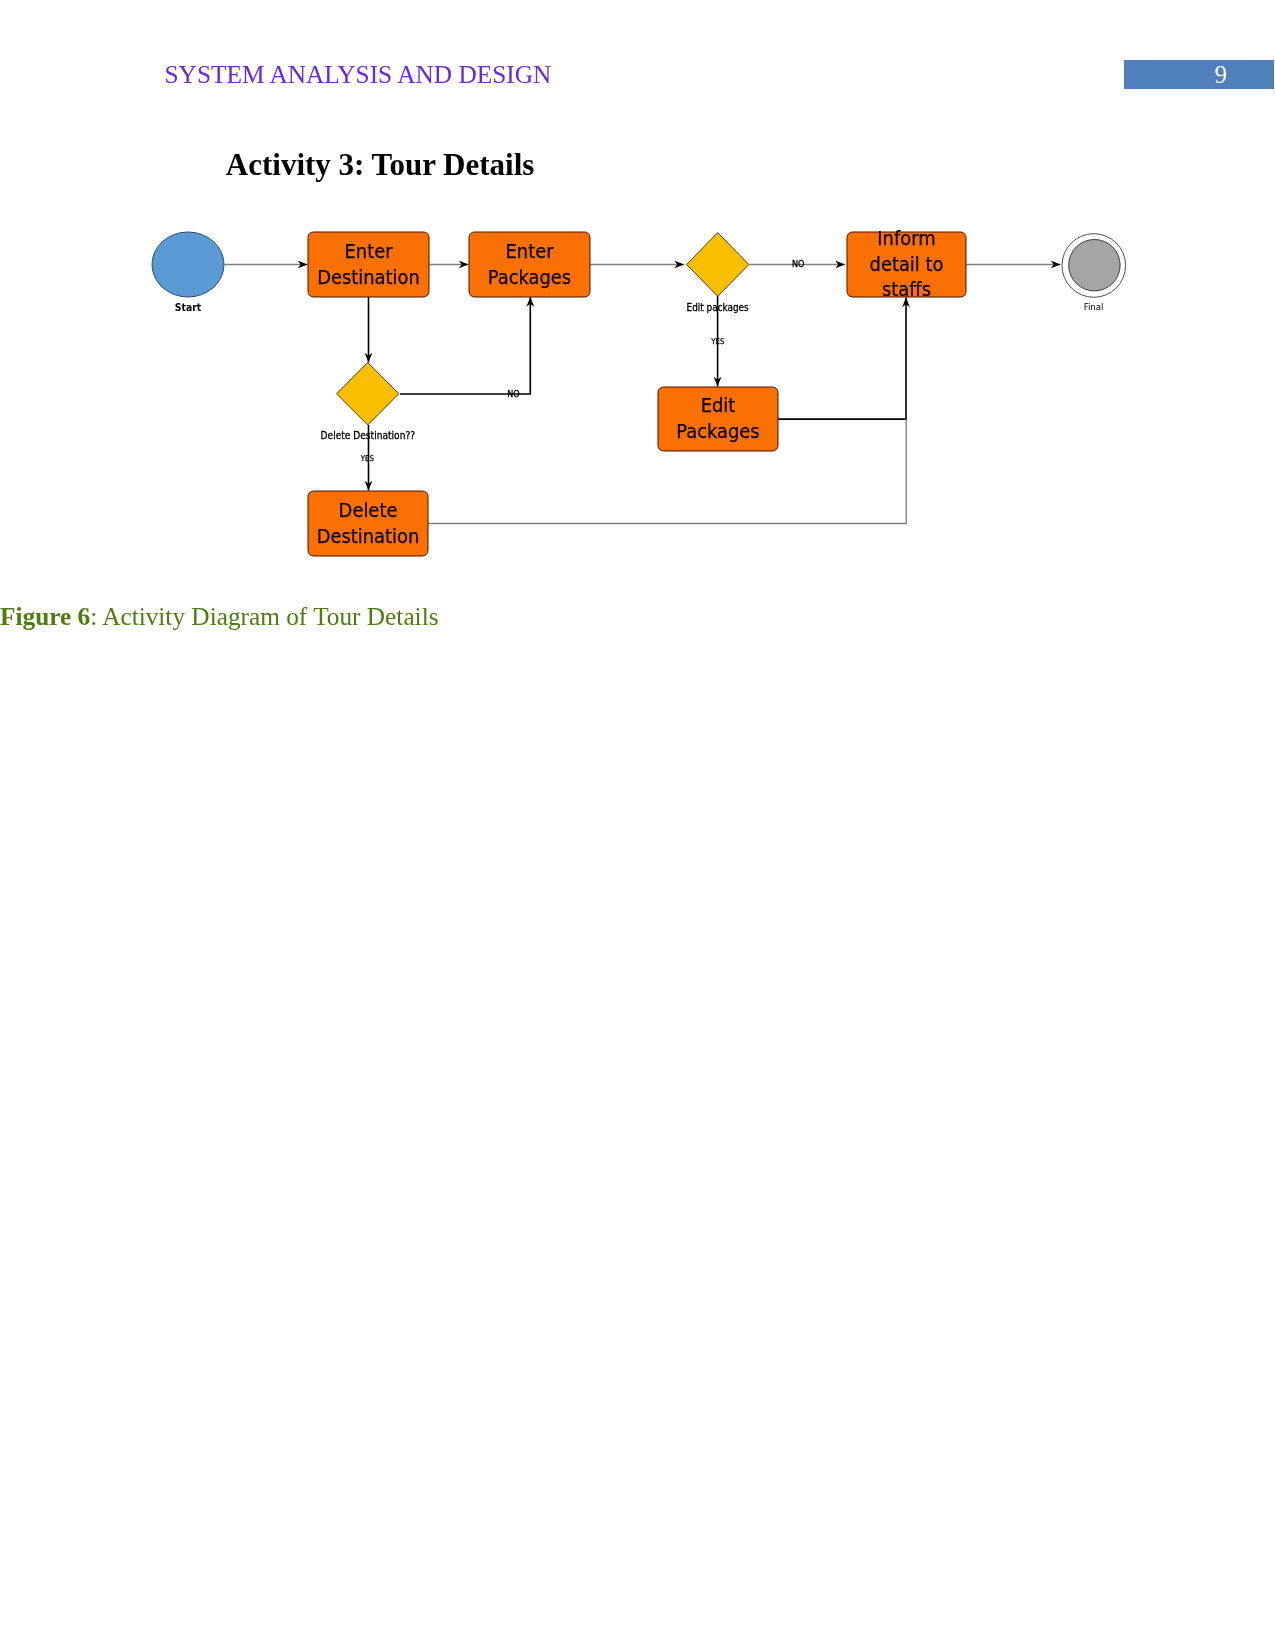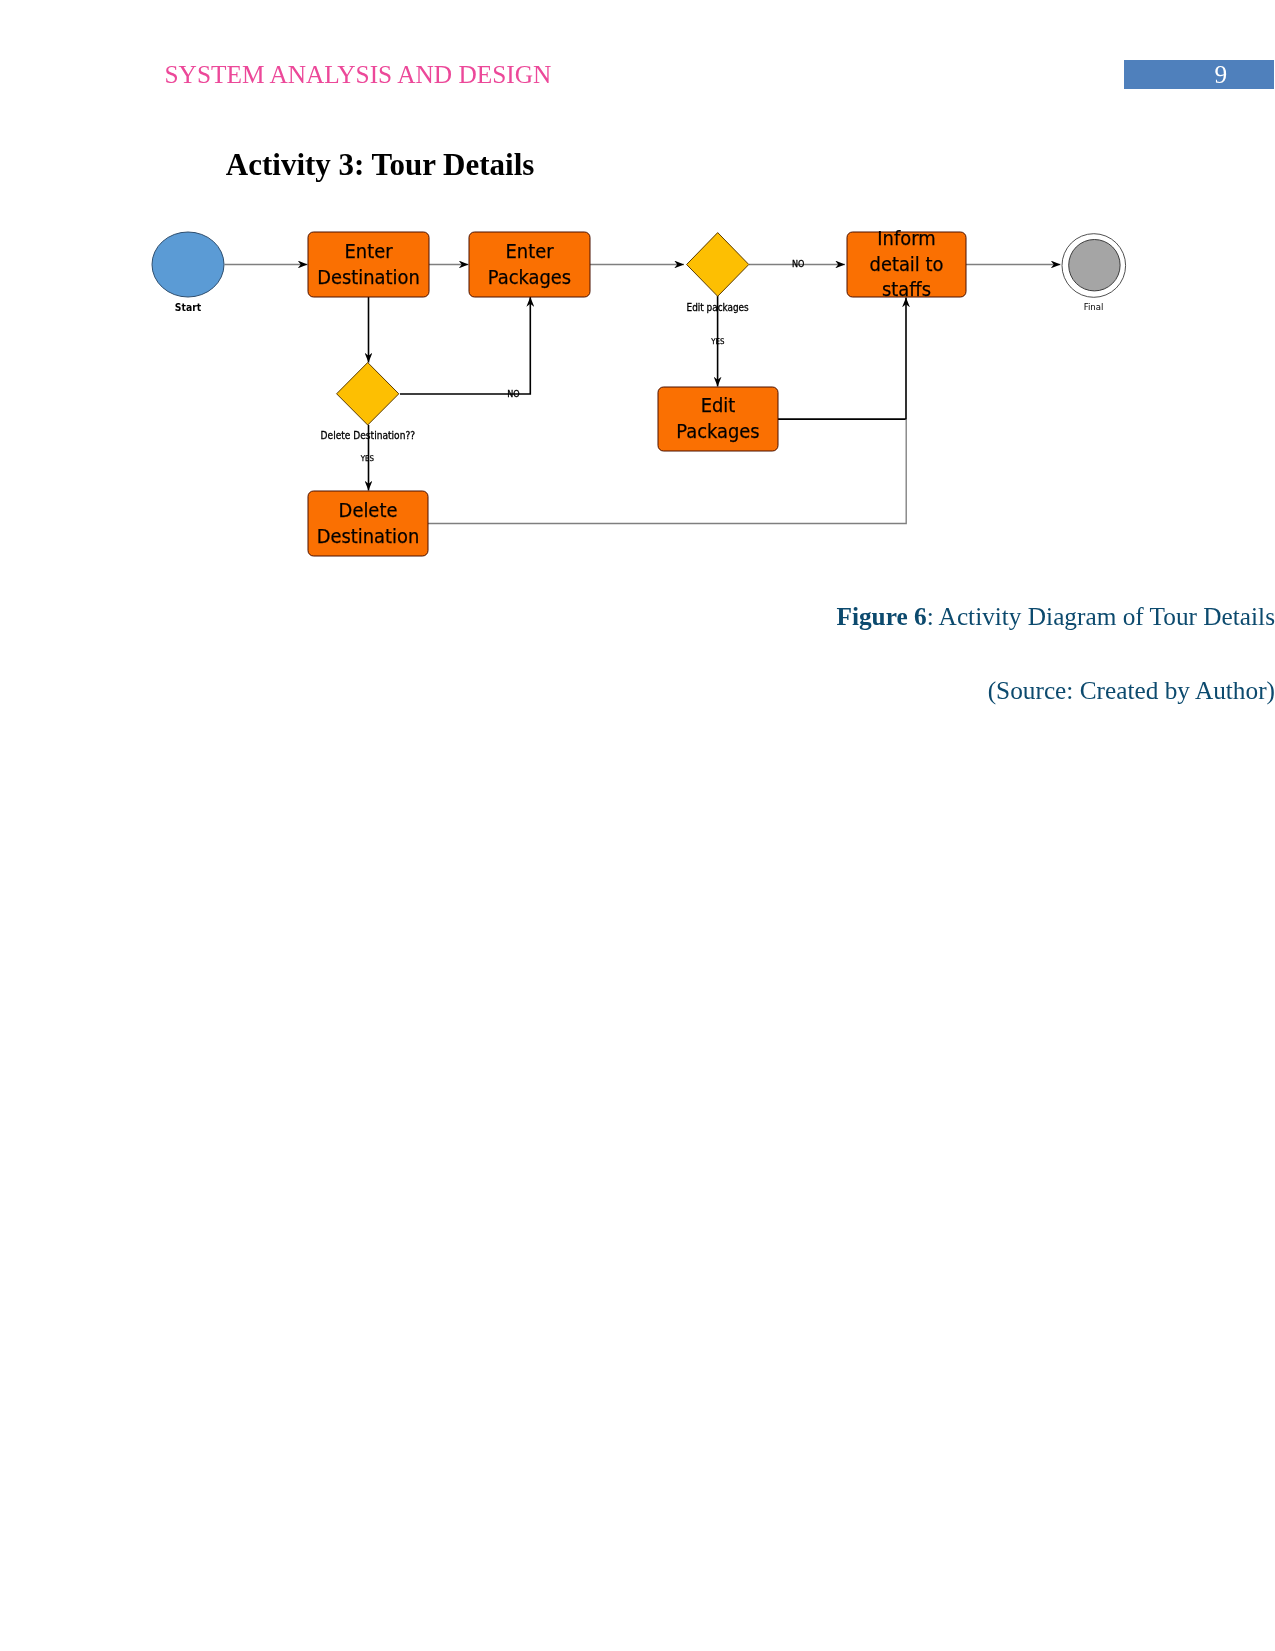--- a/index.html
+++ b/index.html
@@ -3,31 +3,31 @@
 <meta charset="utf-8">
 <title>System Analysis and Design</title>
 <style>
   html,body{margin:0;padding:0;background:#ffffff;}
   body{width:1275px;height:1651px;overflow:hidden;
        font-family:"Liberation Serif",serif;
        -webkit-font-smoothing:antialiased;}
   .page{position:relative;width:1275px;height:1651px;background:#fff;}
 
   .doc-header{position:absolute;left:164.5px;top:59.7px;font-size:25.35px;line-height:29px;
-              color:#ec4899;white-space:nowrap;}
+              color:#6d28d9;white-space:nowrap;}
 
   .pagenum-badge{position:absolute;left:1124px;top:60.4px;width:149.6px;height:28.4px;background:#4F80BC;}
   .pagenum-text{position:absolute;left:1160px;top:60.4px;width:121.7px;height:28.4px;
                 color:#ffffff;font-size:25.3px;line-height:28.4px;text-align:center;}
 
   .section-title{position:absolute;left:225.8px;top:150.2px;font-weight:bold;font-size:31px;
                  line-height:29px;color:#000;white-space:nowrap;}
 
-  .caption{position:absolute;left:0;width:1275px;text-align:right;font-size:25.3px;
-           line-height:29px;color:#0c4a6e;}
+  .caption{position:absolute;left:0;width:1275px;text-align:left;font-size:25.3px;
+           line-height:29px;color:#4d7c0f;}
   .cap-fig{top:601.5px;}
   .cap-src{top:675.5px;}
   .caption .b{font-weight:bold;}
 
   #diagram{position:absolute;left:0;top:0;}
   .dlabel{font-family:"DejaVu Sans Condensed","DejaVu Sans",sans-serif;fill:#000;}
 </style>
 </head>
 <body>
 
@@ -126,15 +126,14 @@
     <g>
       <text class="dlabel" x="798.2" y="266.9" font-size="9" text-anchor="middle" stroke="#000" stroke-width="0.28">NO</text>
       <text class="dlabel" x="717.9" y="344.2" font-size="7.8" text-anchor="middle" stroke="#000" stroke-width="0.25">YES</text>
       <text class="dlabel" x="513.4" y="396.8" font-size="9" text-anchor="middle" stroke="#000" stroke-width="0.28">NO</text>
       <text class="dlabel" x="367.4" y="461.2" font-size="7.8" text-anchor="middle" stroke="#000" stroke-width="0.25">YES</text>
     </g>
   </svg>
 
   <div class="caption cap-fig"><span class="b">Figure 6</span><span>: Activity Diagram of Tour Details</span></div>
 
-  <div class="caption cap-src">(Source: Created by Author)</div>
 
 </div>
 
 </body></html>

